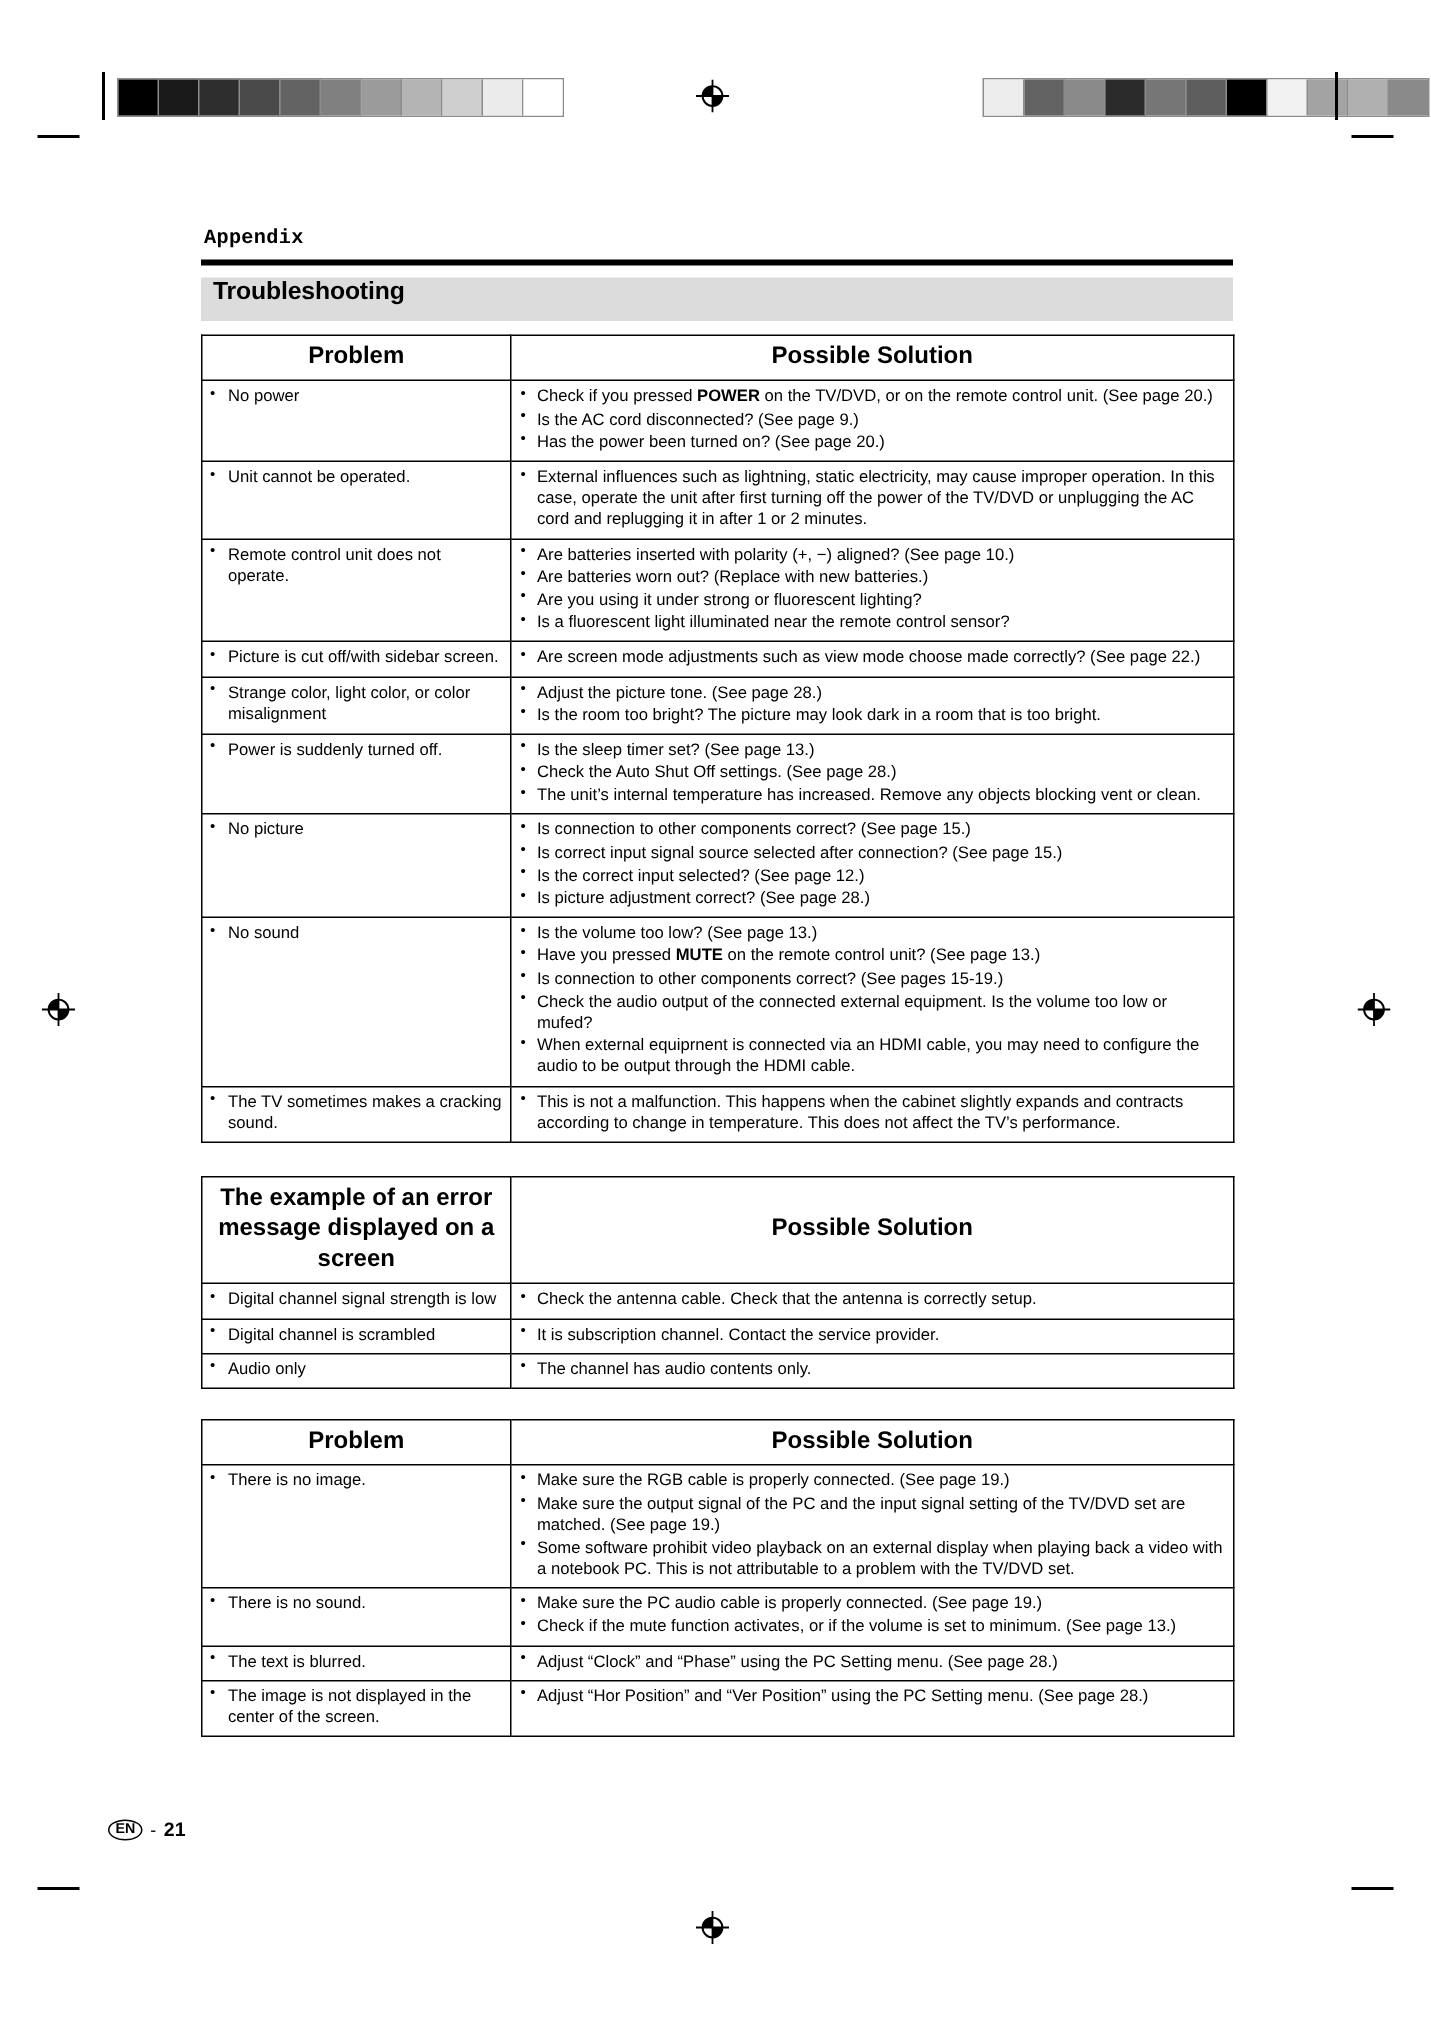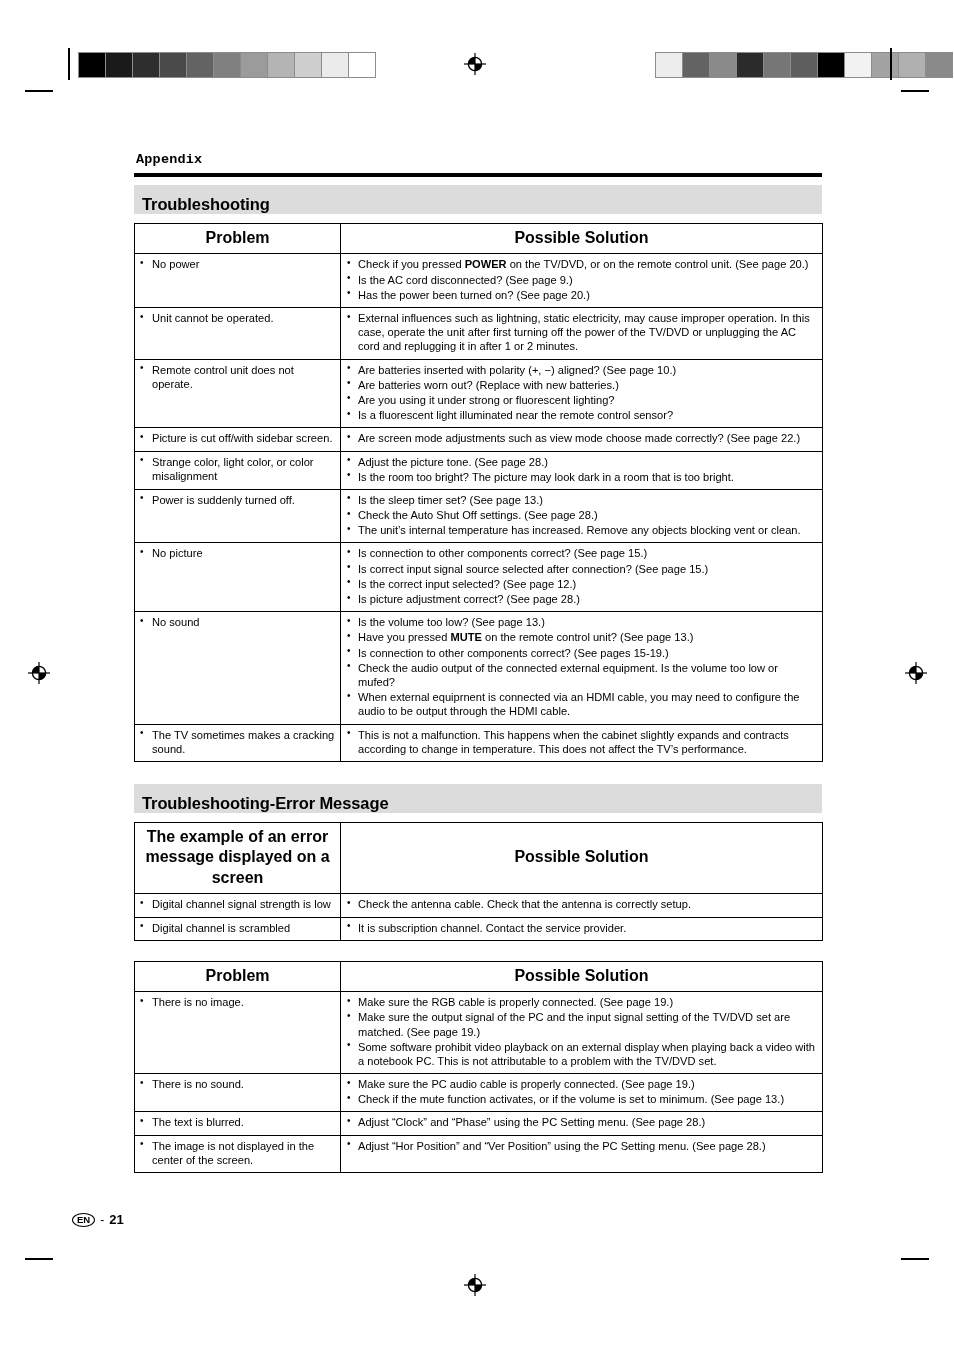--- a/index.html
+++ b/index.html
@@ -81,21 +81,21 @@
   .rule-thick {
     height: 4px;
     background: #000;
     margin-bottom: 8px;
   }
 
   .section-band {
     background: #dcdcdc;
     height: 29px;
     display: flex;
-    align-items: flex-end;
+    align-items: flex-start;
     padding-left: 8px;
     box-sizing: border-box;
     margin-bottom: 9px;
   }
   .section-band .section-title {
     font-size: 16.5px;
     font-weight: bold;
     letter-spacing: -0.1px;
   }
 
@@ -370,23 +370,20 @@
             </td>
             <td>
               <ul class="blist">
                 <li>This is not a malfunction. This happens when the cabinet slightly expands and contracts according to change in temperature. This does not affect the TV’s performance.</li>
               </ul>
             </td>
           </tr>
         </tbody>
       </table>
       <div class="spacer-lg"></div>
-      <div class="section-band">
-        <span class="section-title">Troubleshooting-Error Message</span>
-      </div>
       <table class="ts">
         <colgroup>
           <col class="c-problem">
           <col class="c-solution">
         </colgroup>
         <thead>
           <tr>
             <th>The example of an error message displayed on a screen</th>
             <th>Possible Solution</th>
           </tr>
@@ -406,20 +403,32 @@
           </tr>
           <tr>
             <td>
               <ul class="blist tight">
                 <li>Digital channel is scrambled</li>
               </ul>
             </td>
             <td>
               <ul class="blist">
                 <li>It is subscription channel. Contact the service provider.</li>
+              </ul>
+            </td>
+          </tr>
+          <tr>
+            <td>
+              <ul class="blist tight">
+                <li>Audio only</li>
+              </ul>
+            </td>
+            <td>
+              <ul class="blist">
+                <li>The channel has audio contents only.</li>
               </ul>
             </td>
           </tr>
         </tbody>
       </table>
       <div class="spacer-md"></div>
       <table class="ts">
         <colgroup>
           <col class="c-problem">
           <col class="c-solution">

